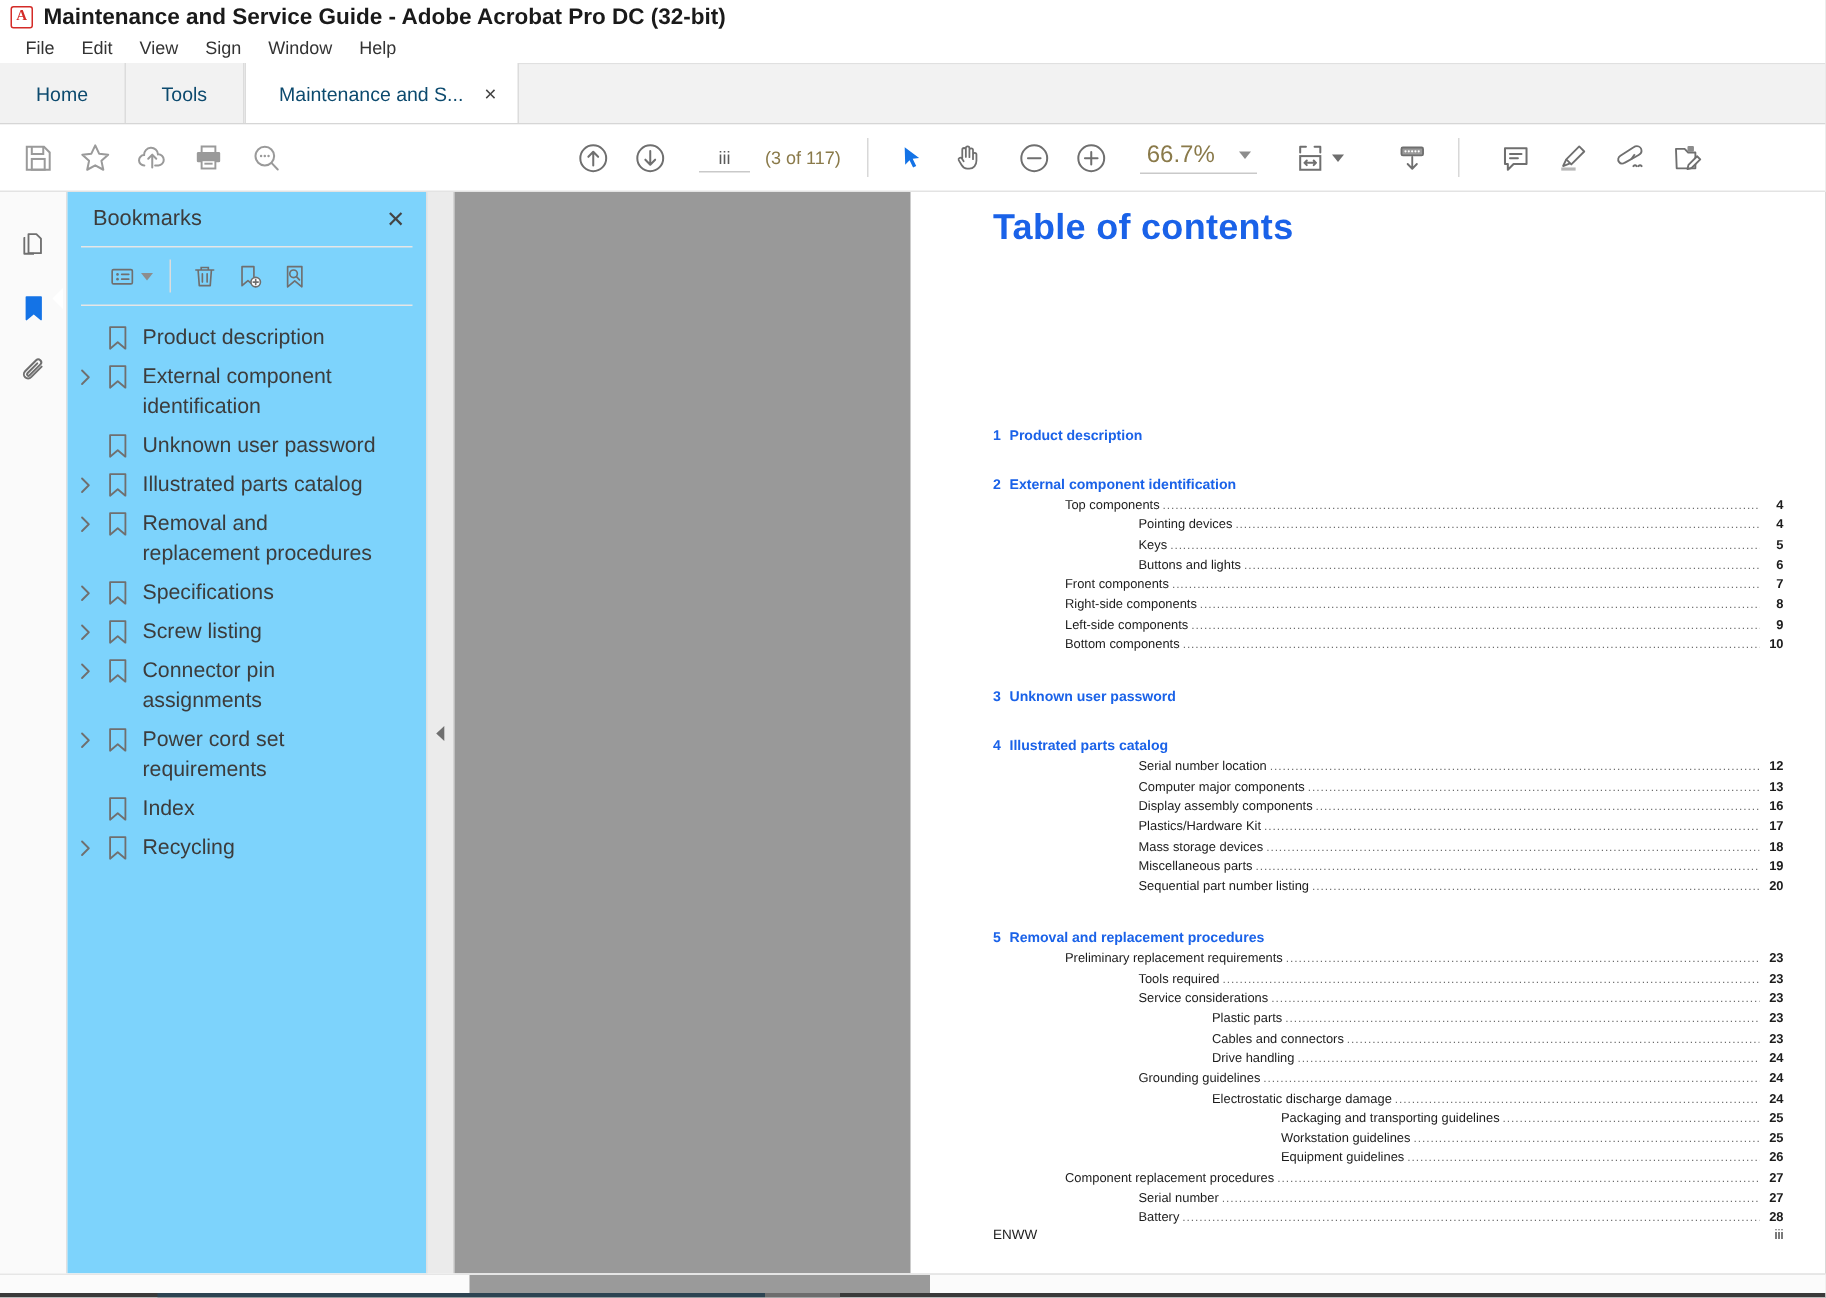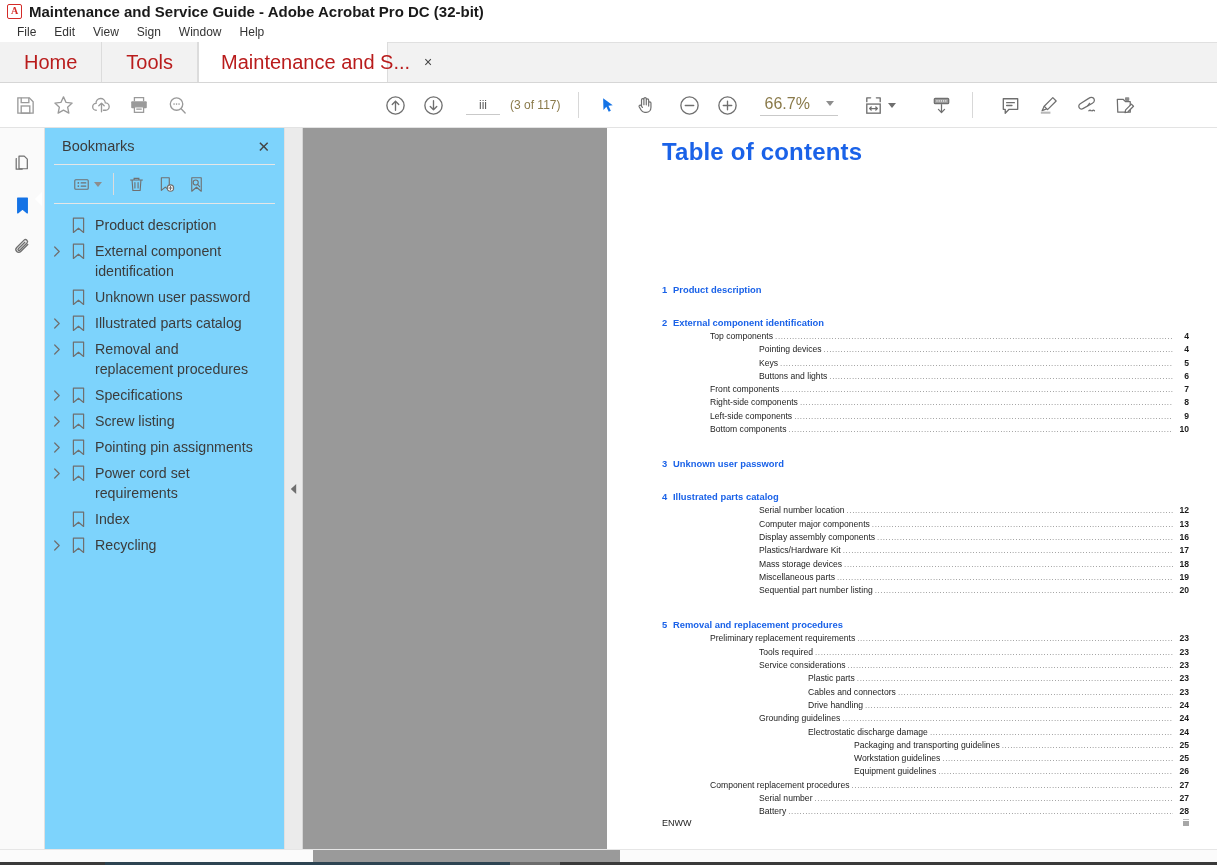--- a/index.html
+++ b/index.html
@@ -78,21 +78,21 @@
     white-space: nowrap;
     cursor: default;
   }
   .tab.doc {
     background: #ffffff;
     border-right: 1px solid #dcdcdc;
     border-left: 1px solid #dcdcdc;
     padding: 0 14px 0 22px;
     max-width: 190px;
   }
-  .tab-label { font-size: 20px; color: #b91c1c; }
+  .tab-label { font-size: 13px; color: #0c4a6e; }
   .tab-close {
     margin-left: 14px;
     font-size: 14px;
     color: #444;
     line-height: 1;
     cursor: pointer;
   }
 
   
   #toolbar {
@@ -708,21 +708,21 @@
         <span class="bm-twisty">
           <svg width="9" height="13" viewBox="0 0 10 14" fill="none" stroke="#6f6f6f" stroke-width="1.4">
               <path d="M3 2l5 5-5 5" stroke-linecap="round" stroke-linejoin="round"></path>
             </svg>
         </span>
         <span class="bm-icon">
           <svg width="13" height="17" viewBox="0 0 14 18" fill="none" stroke="#6f6f6f" stroke-width="1.3">
               <path d="M1.5 1h11v15.5l-5.5-4.6-5.5 4.6z" stroke-linejoin="round"></path>
             </svg>
         </span>
-        <span class="bm-label">Pointing pin assignments</span>
+        <span class="bm-label">Connector pin assignments</span>
       </div>
       <div class="bm-row">
         <span class="bm-twisty">
           <svg width="9" height="13" viewBox="0 0 10 14" fill="none" stroke="#6f6f6f" stroke-width="1.4">
               <path d="M3 2l5 5-5 5" stroke-linecap="round" stroke-linejoin="round"></path>
             </svg>
         </span>
         <span class="bm-icon">
           <svg width="13" height="17" viewBox="0 0 14 18" fill="none" stroke="#6f6f6f" stroke-width="1.3">
               <path d="M1.5 1h11v15.5l-5.5-4.6-5.5 4.6z" stroke-linejoin="round"></path>

